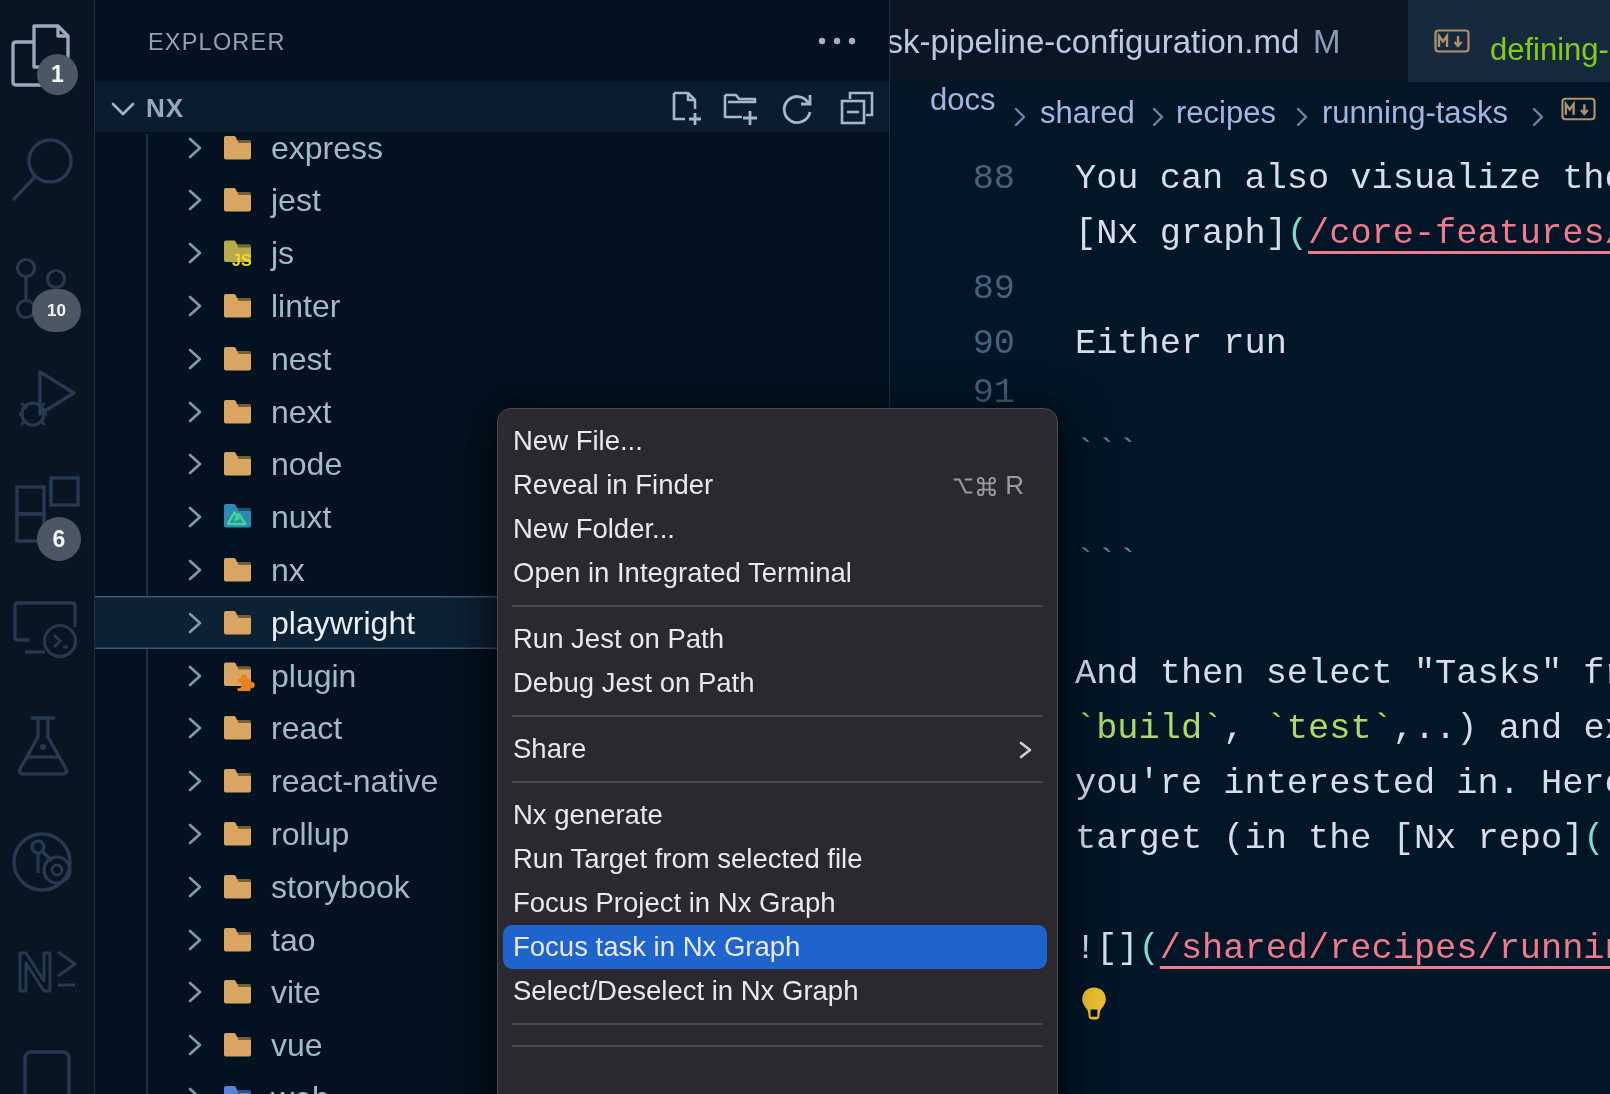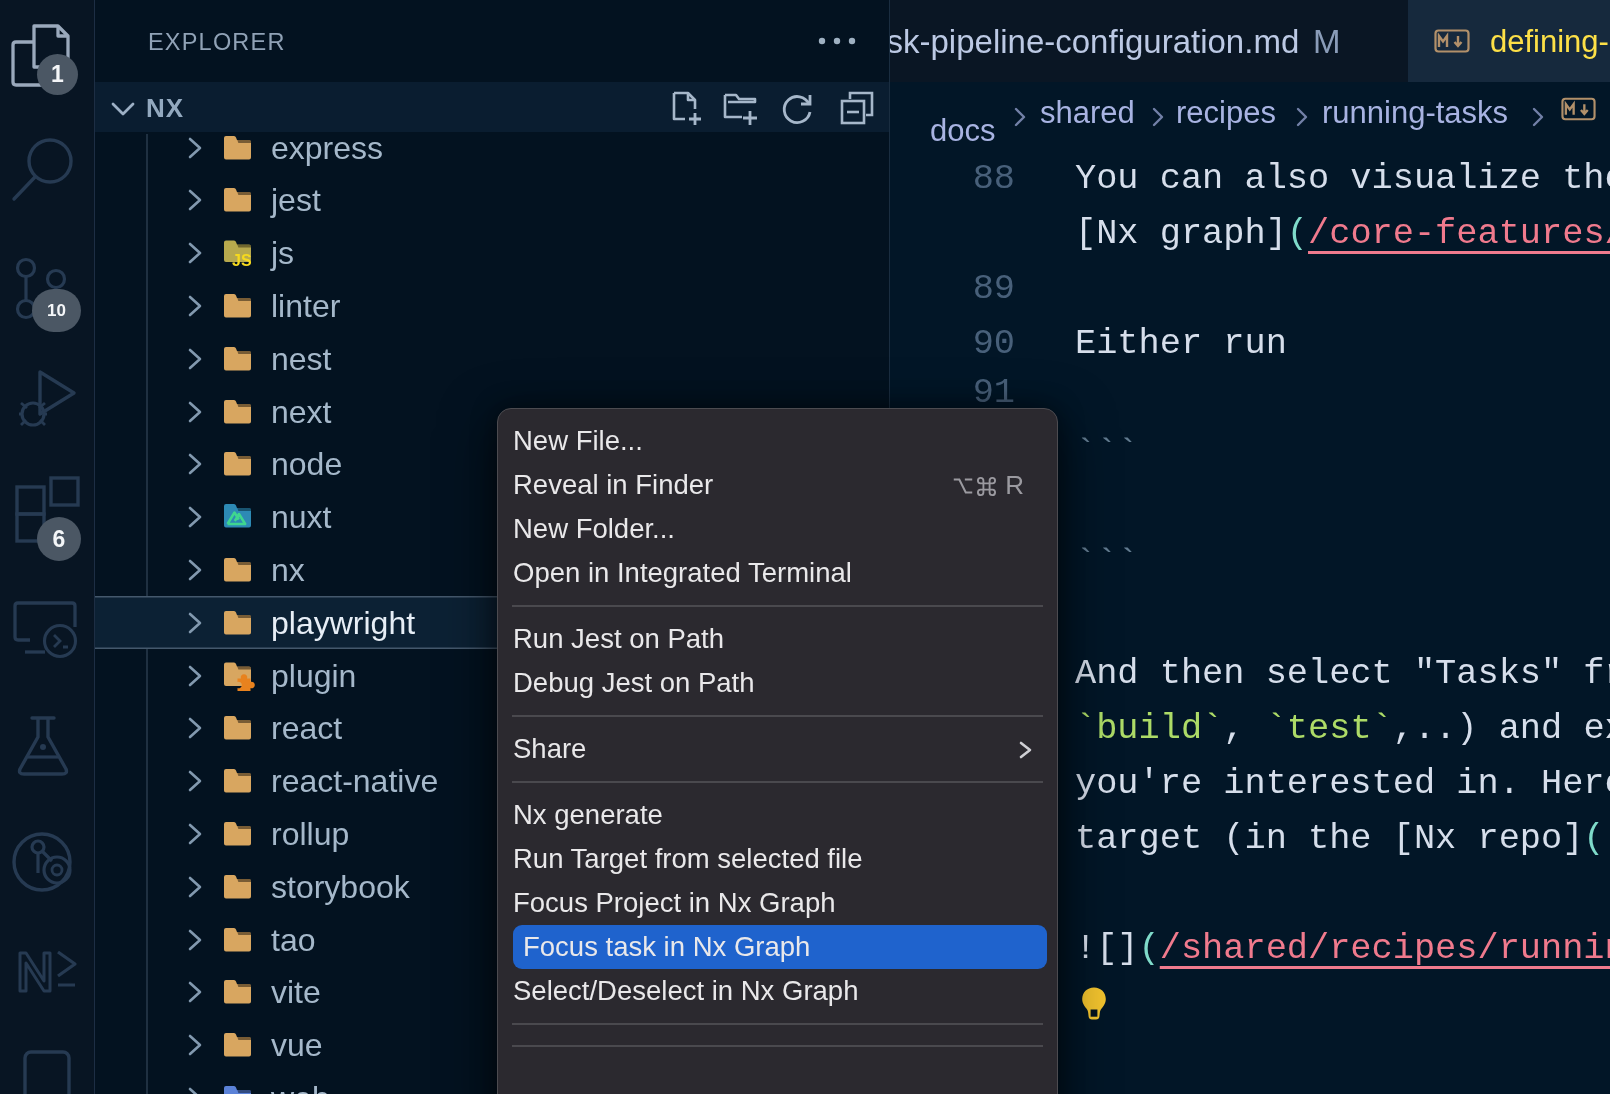--- a/index.html
+++ b/index.html
@@ -29,21 +29,21 @@
   .pink { color:#f07a8d; text-decoration:underline; text-decoration-thickness:2.5px; text-underline-offset:8px; }
   .lime { color:#addb67; }
   .dim  { color:#627b90; }
   #menu { left:497px; top:408px; width:561px; height:720px; background:#2b292f;
           border:1px solid #4c4b50; border-radius:14px; padding-top:10px;
           box-shadow:0 16px 55px rgba(0,0,0,0.62), 0 0 26px rgba(0,0,0,0.42); }
   .mi { position:relative; height:44px; line-height:44px; padding-left:15px; font-size:27.5px; color:#e9e8ea; }
   .msep { height:22px; position:relative; }
   .msep:after { content:""; position:absolute; left:14px; right:14px; top:10px; height:2px; background:#4a494e; }
   .mshort { position:absolute; right:33px; top:0; color:#9b9aa0; font-size:26px; }
-  .mi.hl { background:#1f63cd; border-radius:9px; margin-left:15px; margin-right:10px; padding-left:10px; }
+  .mi.hl { background:#1f63cd; border-radius:9px; margin-left:5px; margin-right:10px; padding-left:10px; }
 </style>
 </head>
 <body>
   <div class="abs" id="sidebar"></div>
   <div class="abs" id="activitybar">
   <svg class="ab-icon" style="top:0px;" viewBox="0 0 95 95">
   <path d="M34 26 L58 26 L68 36 L68 67 L34 67 Z" fill="none" stroke="#9aa9bc" stroke-width="3.3" stroke-linejoin="round"></path>
   <path d="M58 26 L58 36 L68 36" fill="none" stroke="#9aa9bc" stroke-width="3.3" stroke-linejoin="round"></path>
   <path d="M34 42 L16 42 Q13 42 13 45 L13 82 Q13 85 16 85 L45 85 Q48 85 48 82 L48 67" fill="none" stroke="#9aa9bc" stroke-width="3.3" stroke-linejoin="round"></path>
 </svg>
@@ -328,25 +328,25 @@
   <div class="abs" style="left:890px;top:0;width:518px;height:82px;background:#0a1624;overflow:hidden;">
     <span style="position:absolute;left:-31px;top:23px;font-size:33px;color:#bcc9e4;white-space:pre;">task-pipeline-configuration.md</span>
     <span style="position:absolute;left:423px;top:23px;font-size:33px;color:#8a9cb8;">M</span>
   </div>
   <div class="abs" style="left:1408px;top:0;width:202px;height:82px;background:#16293d;">
     <span style="position:absolute;left:26px;top:29px;"><svg width="36" height="24" viewBox="0 0 36 24" style="vertical-align:middle;">
         <rect x="1.5" y="1.5" width="33" height="21" rx="3" fill="none" stroke="#b2906a" stroke-width="2.2"></rect>
         <path d="M5 18 L5 7 L9 12.5 L13 7 L13 18" fill="none" stroke="#b2906a" stroke-width="2.4"></path>
         <path d="M24 7 L24 16 M20.5 13 L24 17 L27.5 13" fill="none" stroke="#b2906a" stroke-width="2.4"></path>
       </svg></span>
-    <span style="position:absolute;left:82px;top:24px;font-size:31px;color:#fde047;white-space:pre;">defining-</span>
+    <span style="position:absolute;left:82px;top:32px;font-size:31px;color:#84cc16;white-space:pre;">defining-</span>
   </div>
 
   <div class="abs" style="left:890px;top:82px;width:720px;height:63px;background:#021627;">
-    <span style="position:absolute;left:40px;top:31px;font-size:31px;color:#a8b3e2;white-space:pre;">docs</span>
+    <span style="position:absolute;left:40px;top:0;font-size:31px;color:#a8b3e2;white-space:pre;">docs</span>
     <svg style="position:absolute;left:119px;top:22px;" width="22" height="26" viewBox="0 0 22 26">
       <path d="M7 5 L15 13 L7 21" fill="none" stroke="#7381a8" stroke-width="2.4" stroke-linecap="round" stroke-linejoin="round"></path>
     </svg>
     <span style="position:absolute;left:150px;top:13px;font-size:31px;color:#a8b3e2;white-space:pre;">shared</span>
     <svg style="position:absolute;left:257px;top:22px;" width="22" height="26" viewBox="0 0 22 26">
       <path d="M7 5 L15 13 L7 21" fill="none" stroke="#7381a8" stroke-width="2.4" stroke-linecap="round" stroke-linejoin="round"></path>
     </svg>
     <span style="position:absolute;left:286px;top:13px;font-size:31px;color:#a8b3e2;white-space:pre;">recipes</span>
     <svg style="position:absolute;left:401px;top:22px;" width="22" height="26" viewBox="0 0 22 26">
       <path d="M7 5 L15 13 L7 21" fill="none" stroke="#7381a8" stroke-width="2.4" stroke-linecap="round" stroke-linejoin="round"></path>

